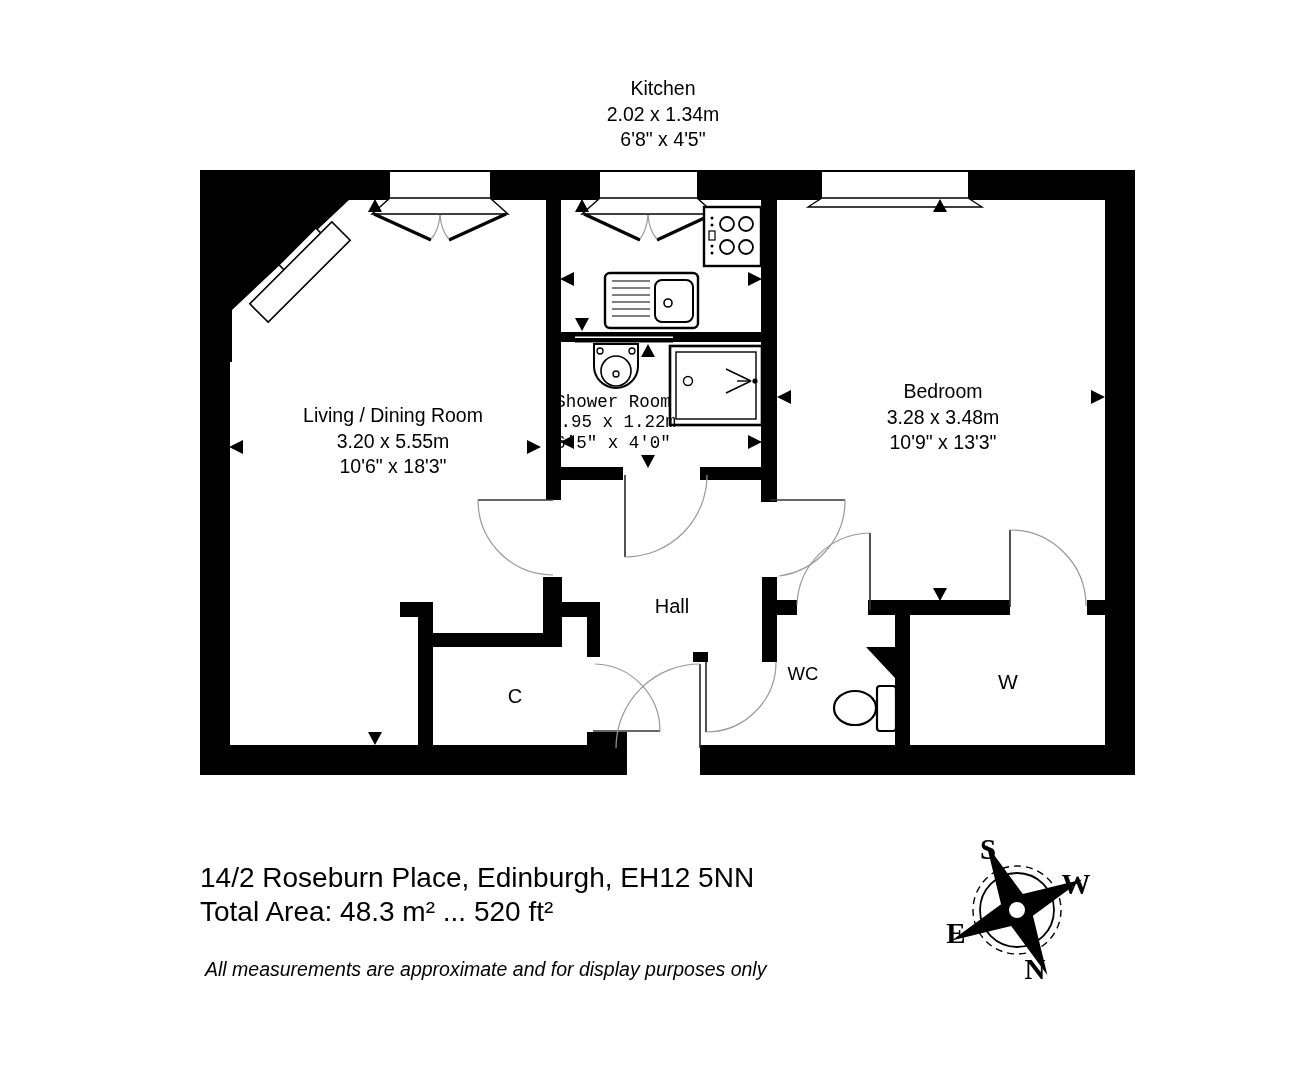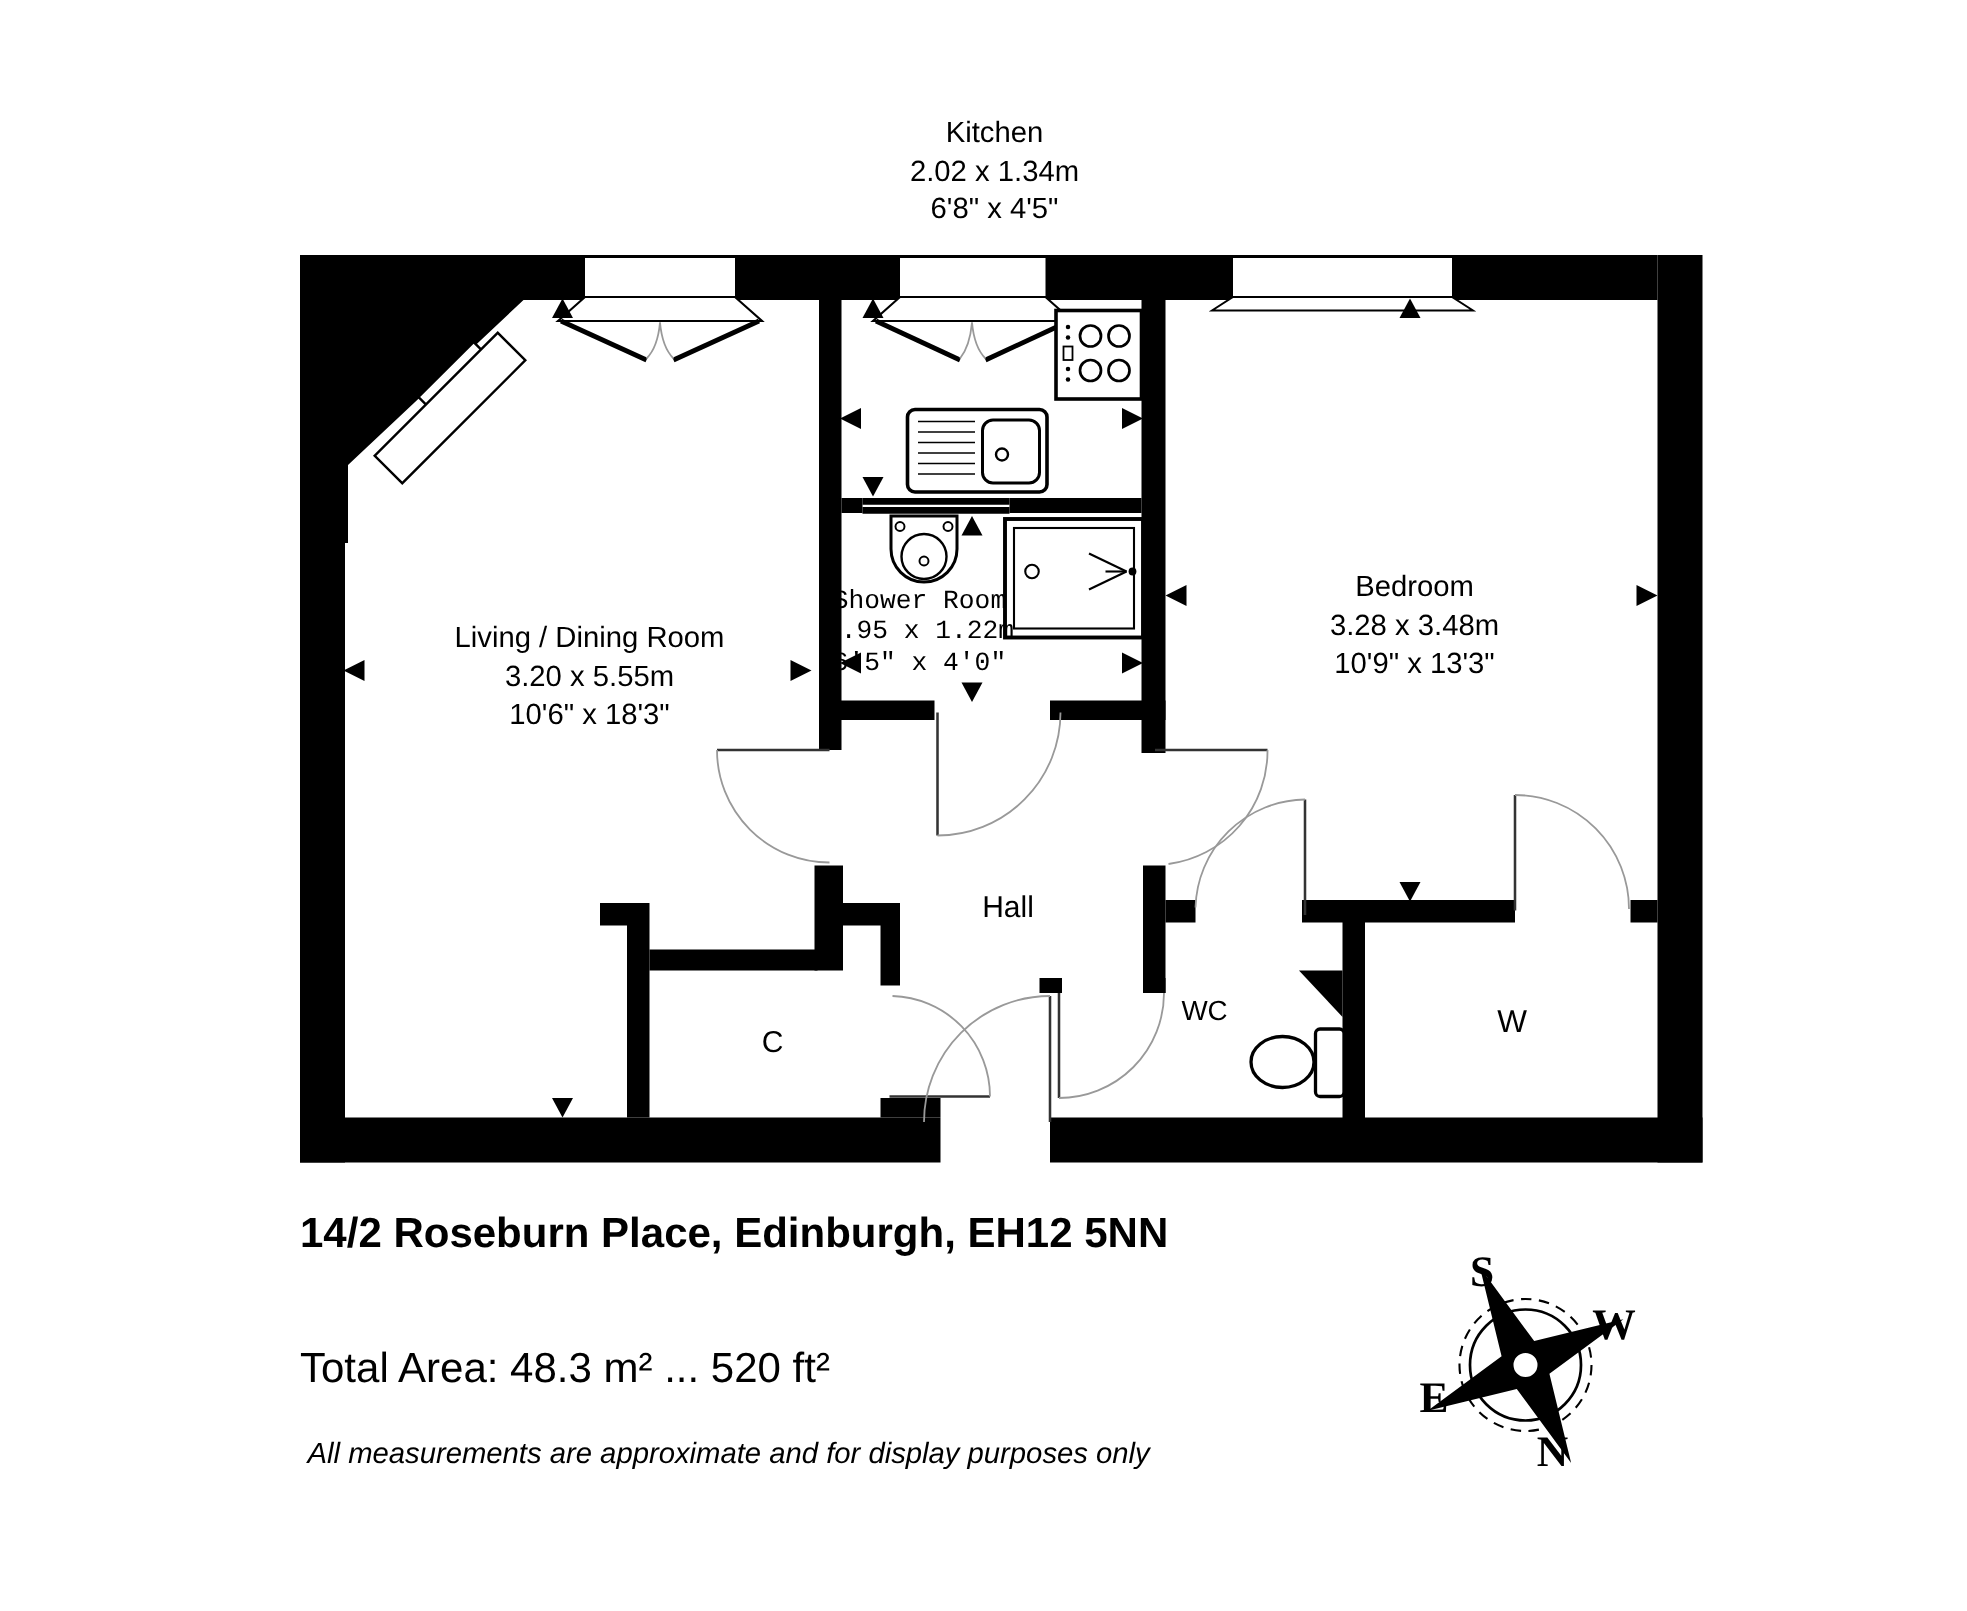--- a/index.html
+++ b/index.html
@@ -4,21 +4,21 @@
 <style>
   html,body{margin:0;padding:0;background:#ffffff;}
   #page{position:relative;width:1311px;height:1074px;background:#ffffff;overflow:hidden;
         font-family:"Liberation Sans",sans-serif;color:#000;padding-left:46px;}
   #plan-svg{position:absolute;left:0;top:0;}
   .rl{position:absolute;transform:translate(-50%,-50%);text-align:center;white-space:nowrap;
       font-size:19.5px;line-height:1.32;color:#000;}
   .rl span{display:block;}
   .rl-sm{font-size:17.5px;line-height:1.16;font-family:Liberation Mono, monospace;}
   .single{position:absolute;transform:translate(-50%,-50%);white-space:nowrap;color:#000;}
-  #addr{position:absolute;left:200px;top:806px;font-size:28px;font-weight:bold;white-space:nowrap;text-align:center;}
+  #addr{position:absolute;left:200px;top:862px;font-size:28px;font-weight:normal;white-space:nowrap;text-align:center;}
   #area{position:absolute;left:200px;top:896px;font-size:28px;white-space:nowrap;}
   #disc{position:absolute;left:205px;top:958px;font-size:19.5px;white-space:nowrap;font-style:italic;}
   .cdir{position:absolute;transform:translate(-50%,-50%);
         font-family:"Liberation Serif",serif;font-weight:bold;font-size:29px;}
 </style>
 </head>
 <body>
 
 <div id="page">
 
@@ -201,21 +201,21 @@
       <circle r="9" fill="#fff" stroke="#000" stroke-width="2"></circle>
     </g>
   </svg>
 
   <div class="rl" style="left:663px;top:115px">
     <span>Kitchen</span>
     <span>2.02 x 1.34m</span>
     <span>6'8" x 4'5"</span>
   </div>
 
-  <div class="rl" style="left:393px;top:452px">
+  <div class="rl" style="left:393px;top:442px">
     <span>Living / Dining Room</span>
     <span>3.20 x 5.55m</span>
     <span>10'6" x 18'3"</span>
   </div>
 
   <div class="rl rl-sm" style="left:613px;top:422px">
     <span>Shower Room</span>
     <span>1.95 x 1.22m</span>
     <span>6'5" x 4'0"</span>
   </div>

